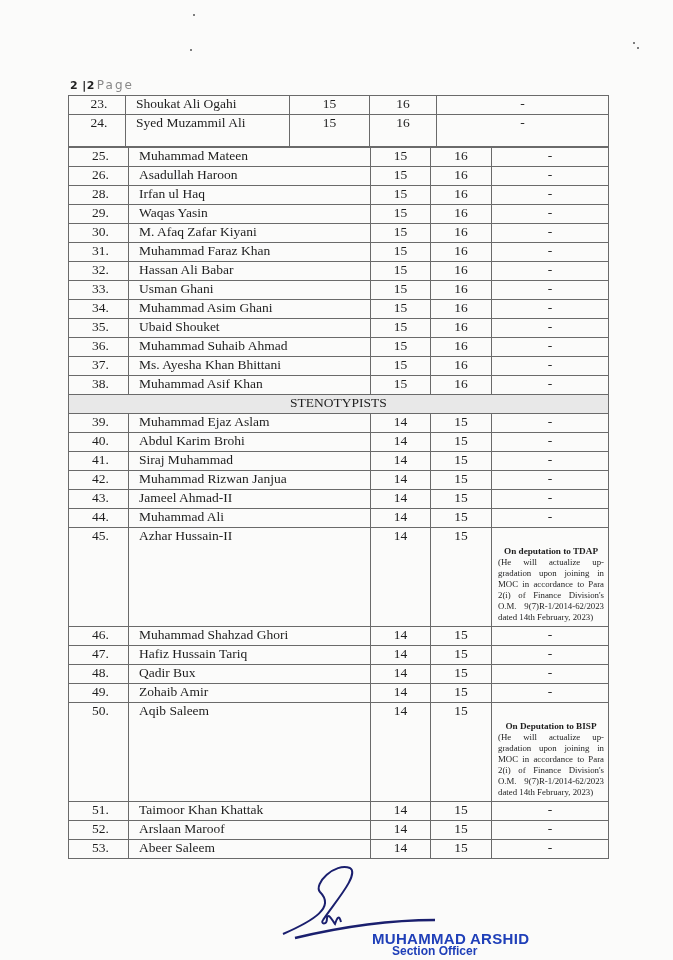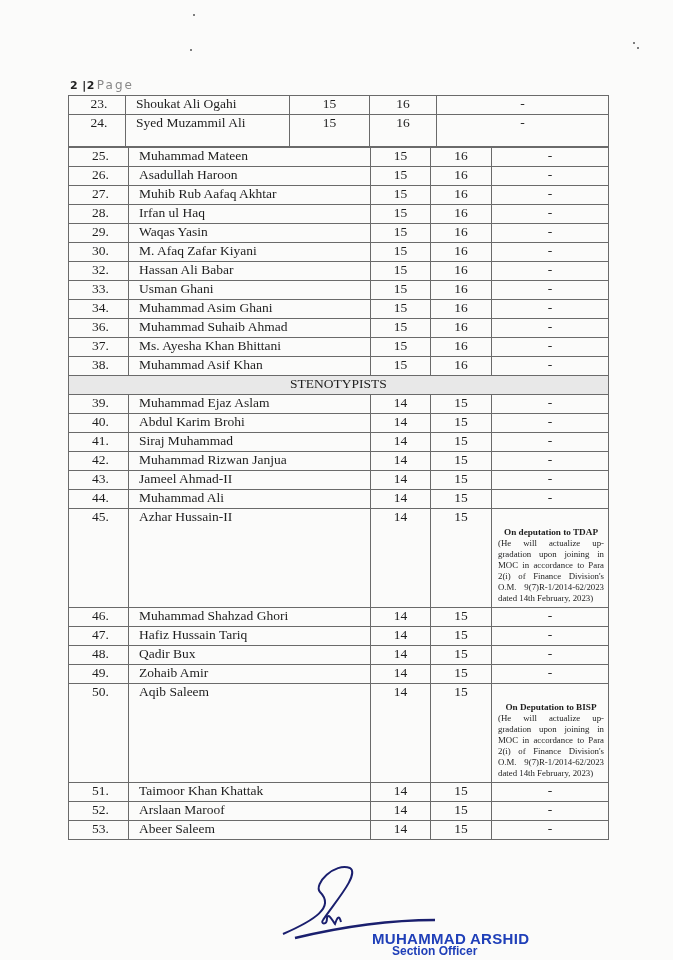--- a/index.html
+++ b/index.html
@@ -100,27 +100,20 @@
         <td class="rem">-</td>
       </tr>
       <tr>
         <td class="sn">26.</td>
         <td class="name">Asadullah Haroon</td>
         <td class="c">15</td>
         <td class="c">16</td>
         <td class="rem">-</td>
       </tr>
       <tr>
-        <td class="sn">27.</td>
-        <td class="name">Muhib Rub Aafaq Akhtar</td>
-        <td class="c">15</td>
-        <td class="c">16</td>
-        <td class="rem">-</td>
-      </tr>
-      <tr>
         <td class="sn">28.</td>
         <td class="name">Irfan ul Haq</td>
         <td class="c">15</td>
         <td class="c">16</td>
         <td class="rem">-</td>
       </tr>
       <tr>
         <td class="sn">29.</td>
         <td class="name">Waqas Yasin</td>
         <td class="c">15</td>
@@ -128,36 +121,50 @@
         <td class="rem">-</td>
       </tr>
       <tr>
         <td class="sn">30.</td>
         <td class="name">M. Afaq Zafar Kiyani</td>
         <td class="c">15</td>
         <td class="c">16</td>
         <td class="rem">-</td>
       </tr>
       <tr>
+        <td class="sn">31.</td>
+        <td class="name">Muhammad Faraz Khan</td>
+        <td class="c">15</td>
+        <td class="c">16</td>
+        <td class="rem">-</td>
+      </tr>
+      <tr>
         <td class="sn">32.</td>
         <td class="name">Hassan Ali Babar</td>
         <td class="c">15</td>
         <td class="c">16</td>
         <td class="rem">-</td>
       </tr>
       <tr>
         <td class="sn">33.</td>
         <td class="name">Usman Ghani</td>
         <td class="c">15</td>
         <td class="c">16</td>
         <td class="rem">-</td>
       </tr>
       <tr>
         <td class="sn">34.</td>
         <td class="name">Muhammad Asim Ghani</td>
+        <td class="c">15</td>
+        <td class="c">16</td>
+        <td class="rem">-</td>
+      </tr>
+      <tr>
+        <td class="sn">35.</td>
+        <td class="name">Ubaid Shouket</td>
         <td class="c">15</td>
         <td class="c">16</td>
         <td class="rem">-</td>
       </tr>
       <tr>
         <td class="sn">36.</td>
         <td class="name">Muhammad Suhaib Ahmad</td>
         <td class="c">15</td>
         <td class="c">16</td>
         <td class="rem">-</td>

